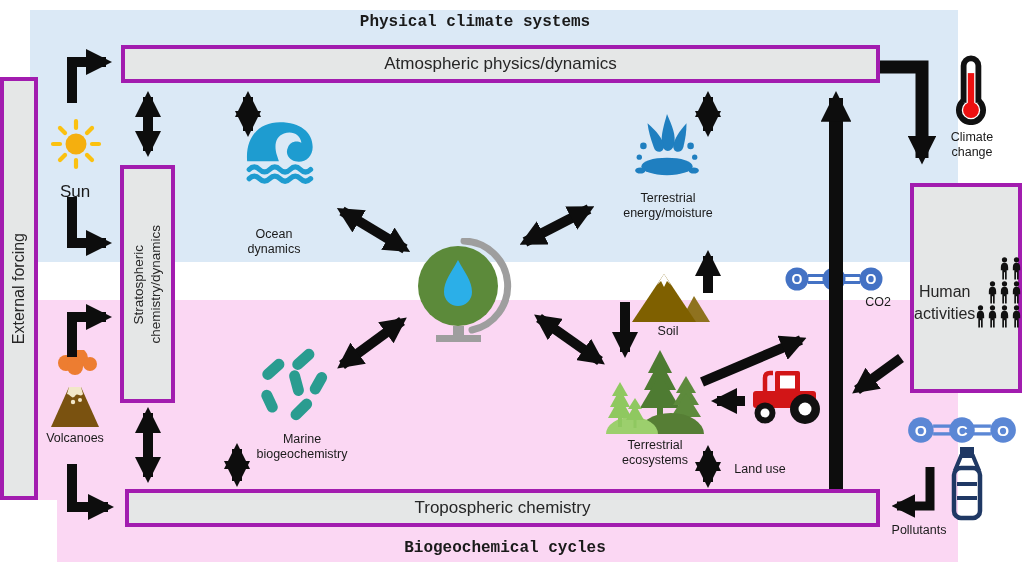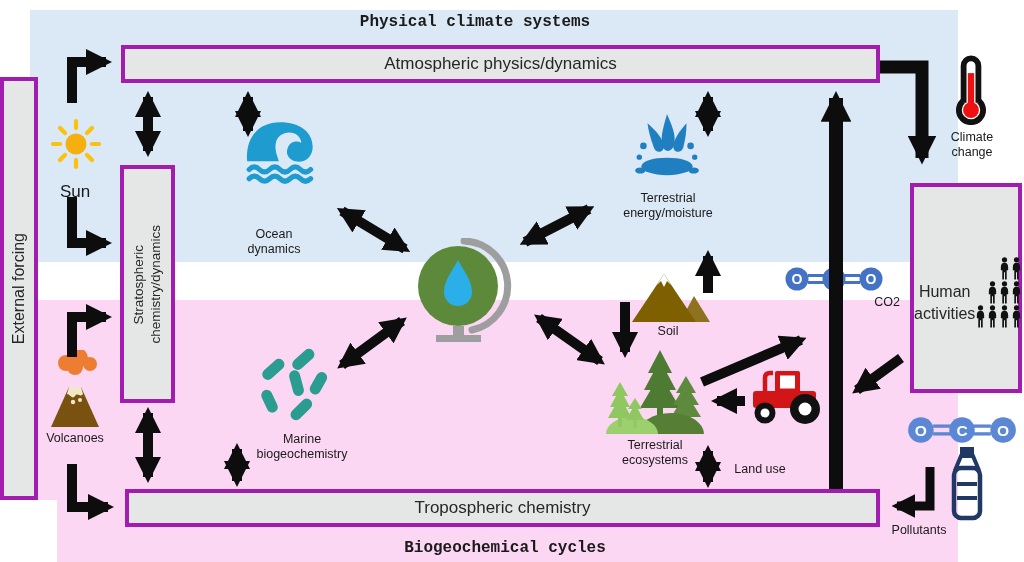--- a/index.html
+++ b/index.html
@@ -304,21 +304,21 @@
   <div class="nodeLabel" style="left:608px;top:191px;width:120px;">Terrestrial
 energy/moisture</div>
   <div class="nodeLabel" style="left:638px;top:324px;width:60px;">Soil</div>
   <div class="nodeLabel" style="left:238px;top:432px;width:128px;">Marine
 biogeochemistry</div>
   <div class="nodeLabel" style="left:595px;top:438px;width:120px;">Terrestrial
 ecosystems</div>
   <div class="nodeLabel" style="left:725px;top:430px;width:70px;margin-top:32px;">Land use</div>
   <div class="nodeLabel" style="left:939px;top:130px;width:66px;">Climate
 change</div>
-  <div class="nodeLabel" style="left:856px;top:295px;width:44px;text-align:right;">CO2</div>
+  <div class="nodeLabel" style="left:856px;top:295px;width:44px;">CO2</div>
   <div class="nodeLabel" style="left:881px;top:523px;width:76px;">Pollutants</div>
 
   <svg id="arrows" width="1024" height="562" viewBox="0 0 1024 562">
     <defs>
       <marker id="mE" markerWidth="2.6" markerHeight="2.6" refX="2.0" refY="1.3" orient="auto" markerUnits="strokeWidth">
         <path d="M0,0 L2.6,1.3 L0,2.6 Z" fill="#0d0d0d"></path>
       </marker>
       <marker id="mS" markerWidth="2.6" markerHeight="2.6" refX="0.6" refY="1.3" orient="auto" markerUnits="strokeWidth">
         <path d="M2.6,0 L0,1.3 L2.6,2.6 Z" fill="#0d0d0d"></path>
       </marker>

